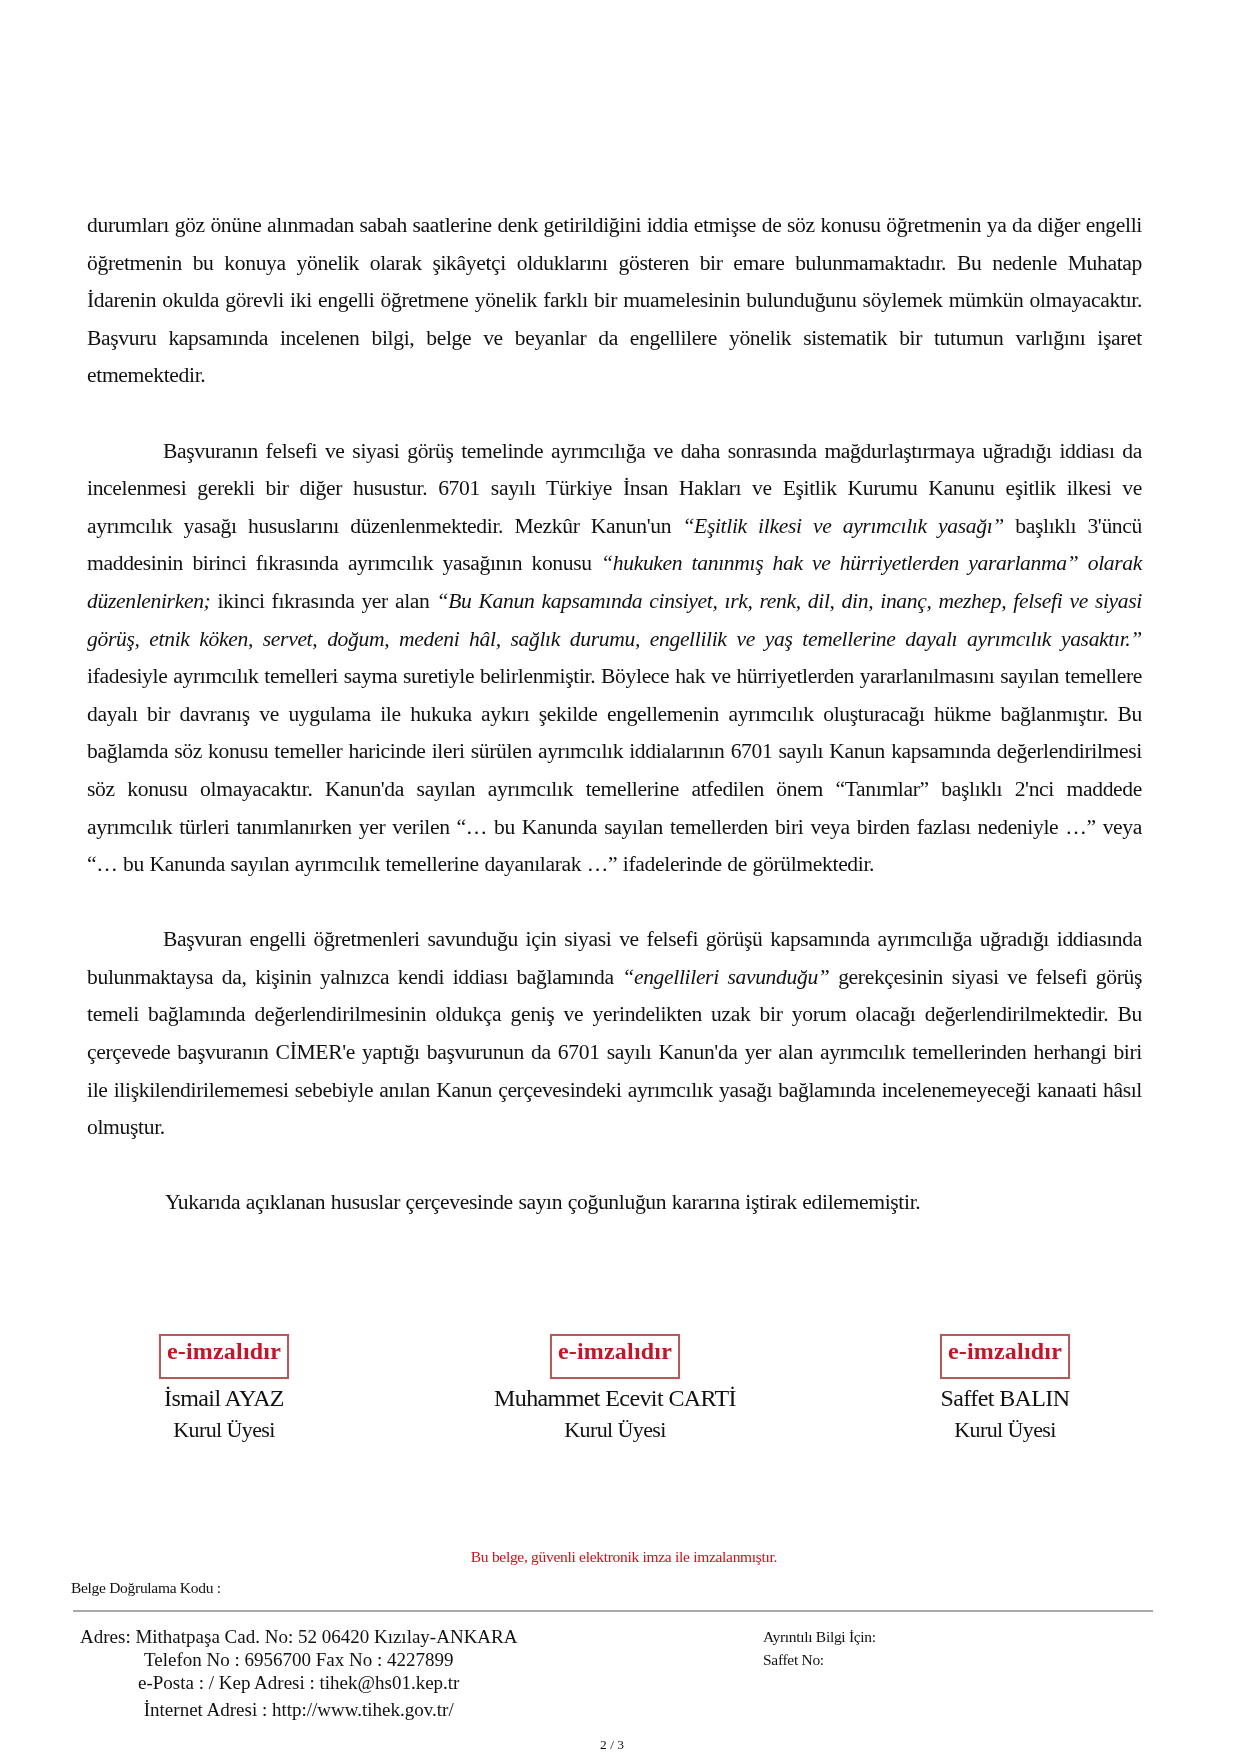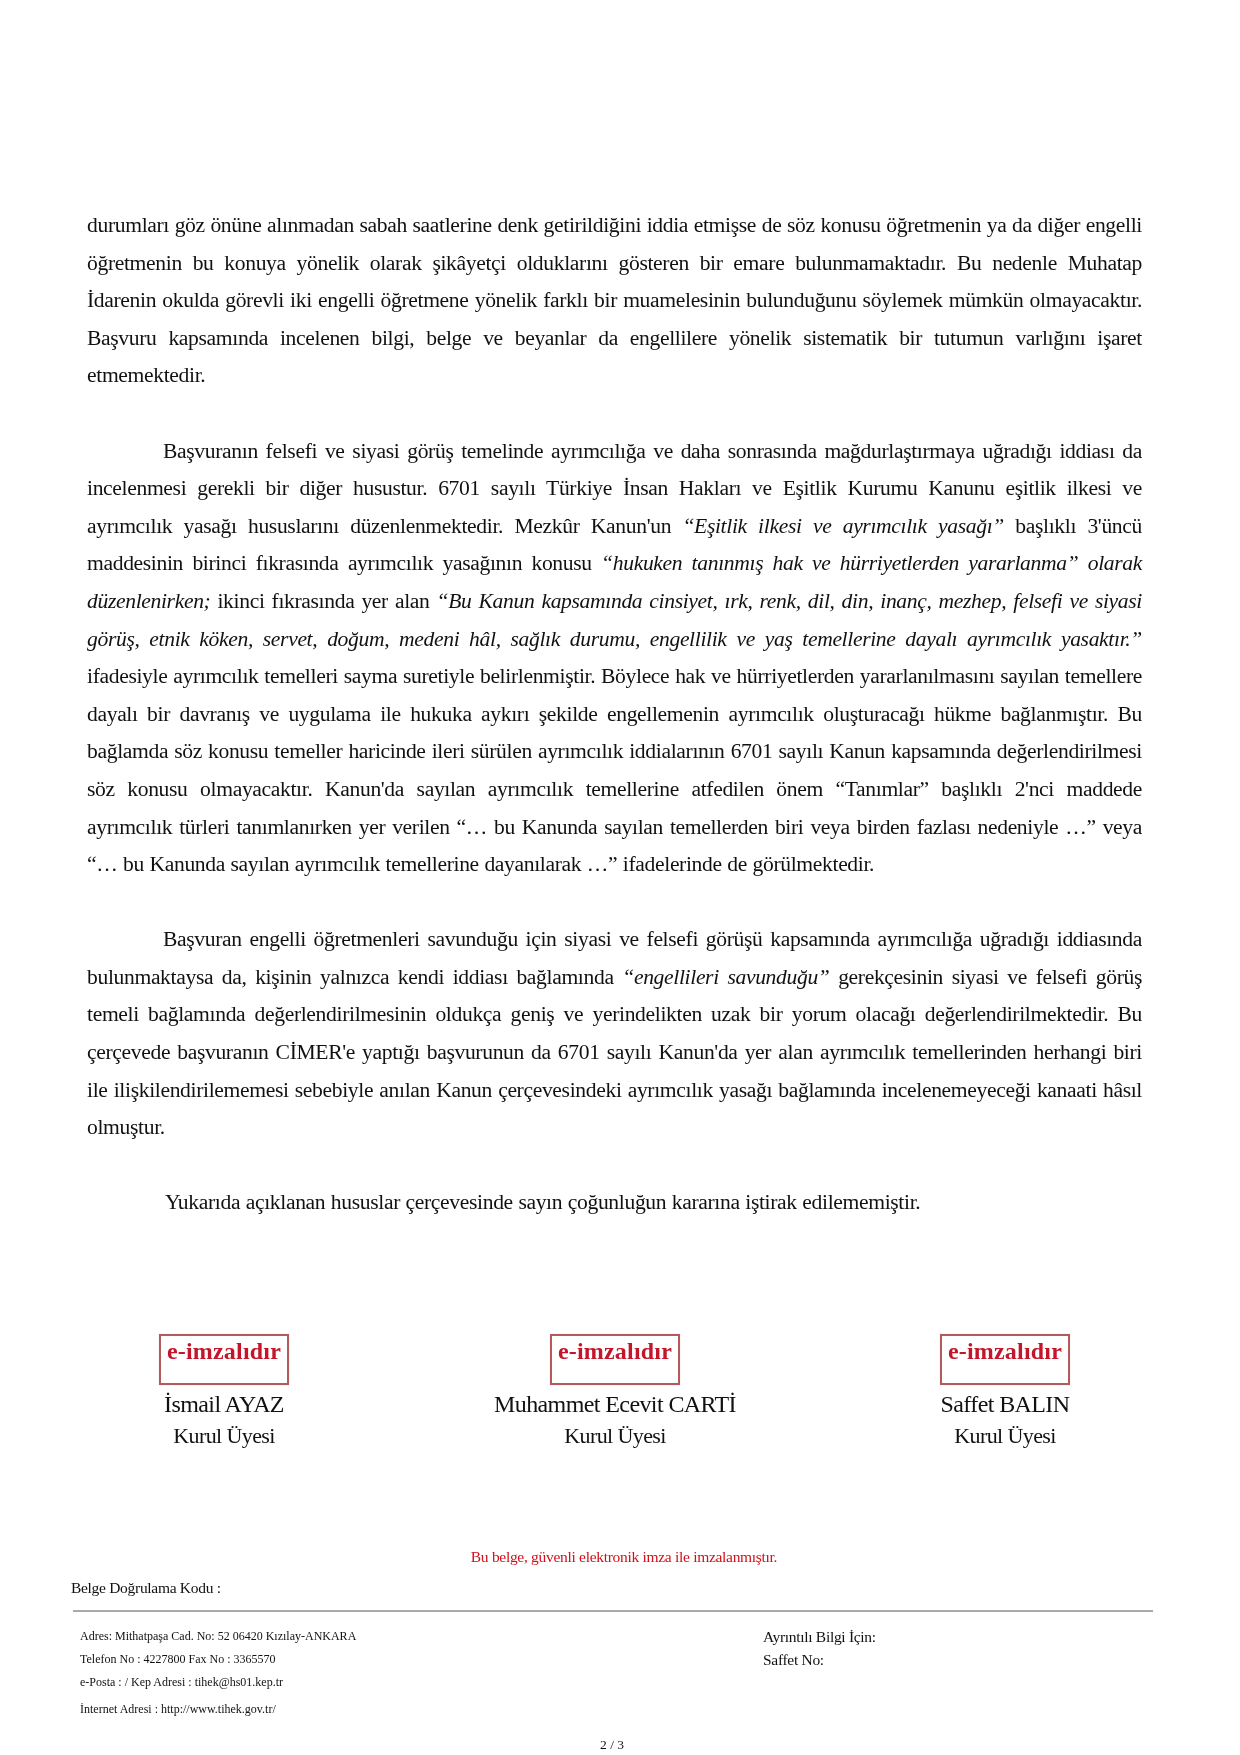--- a/index.html
+++ b/index.html
@@ -17,33 +17,33 @@
     .para.indent { text-indent: 76px; }
     .para.last { margin: 0; }
     .closing { text-indent: 78px; margin-top: 0; }
     .it { font-style: italic; }
     .sig-row { position: absolute; top: 1330px; left: 0; width: 1240px; height: 120px; }
     .sig { position: absolute; text-align: center; width: 320px; }
     .sig.s1 { left: 64px; }
     .sig.s2 { left: 455px; }
     .sig.s3 { left: 845px; }
     .stamp {
-      display: inline-block; border: 2px solid #b45a5a; padding: 1px 6px 18px 6px;
+      display: inline-block; border: 2px solid #b45a5a; padding: 1px 6px 12px 6px;
       color: #c4162a; font-weight: bold; font-size: 24px; line-height: 28px;
       letter-spacing: 0.2px; background: #fff; box-shadow: 0 0 1px #e9c0c0;
     }
     .sig-name { font-size: 24px; line-height: 32px; letter-spacing: -0.6px; margin-top: 3px; }
     .sig-title { font-size: 22px; line-height: 32px; letter-spacing: -0.6px; }
     .esign-note {
       position: absolute; top: 1544px; left: 0; width: 1240px; text-align: center;
       color: #d0101a; font-size: 15.5px; letter-spacing: -0.3px; padding-left: 4px;
     }
     .verify { position: absolute; top: 1575px; left: 71px; font-size: 15.5px; letter-spacing: -0.3px; }
     .rule { position: absolute; top: 1606px; left: 73px; width: 1080px; height: 0; border-top: 2px solid #a9a9a9; }
-    .addr { position: absolute; top: 1621px; left: 80px; font-size: 12px; line-height: 23px; }
+    .addr { position: absolute; top: 1621px; left: 80px; font-size: 19px; line-height: 23px; text-align: center; }
     .addr .internet { margin-top: 4px; }
     .info { position: absolute; top: 1621px; left: 763px; font-size: 15.5px; line-height: 23px; letter-spacing: -0.3px; }
     .page-num { position: absolute; top: 1733px; left: 600px; font-size: 13.5px; }
   </style>
 </head>
 <body>
 
 <div class="page">
 
   <div class="body-text">
@@ -75,21 +75,21 @@
       <div class="sig-title">Kurul Üyesi</div>
     </div>
   </div>
 
   <div class="esign-note">Bu belge, güvenli elektronik imza ile imzalanmıştır.</div>
   <div class="verify">Belge Doğrulama Kodu :</div>
   <div class="rule"></div>
 
   <div class="addr">
     <div>Adres: Mithatpaşa Cad. No: 52 06420 Kızılay-ANKARA</div>
-    <div>Telefon No : 4227800  Fax No : 3365570</div>
+    <div>Telefon No : 6956700  Fax No : 4227899</div>
     <div>e-Posta : / Kep Adresi : tihek@hs01.kep.tr</div>
     <div class="internet">İnternet Adresi : http://www.tihek.gov.tr/</div>
   </div>
 
   <div class="info">
     <div>Ayrıntılı Bilgi İçin:</div>
     <div>Saffet No:</div>
   </div>
 
   <div class="page-num">2 / 3</div>

